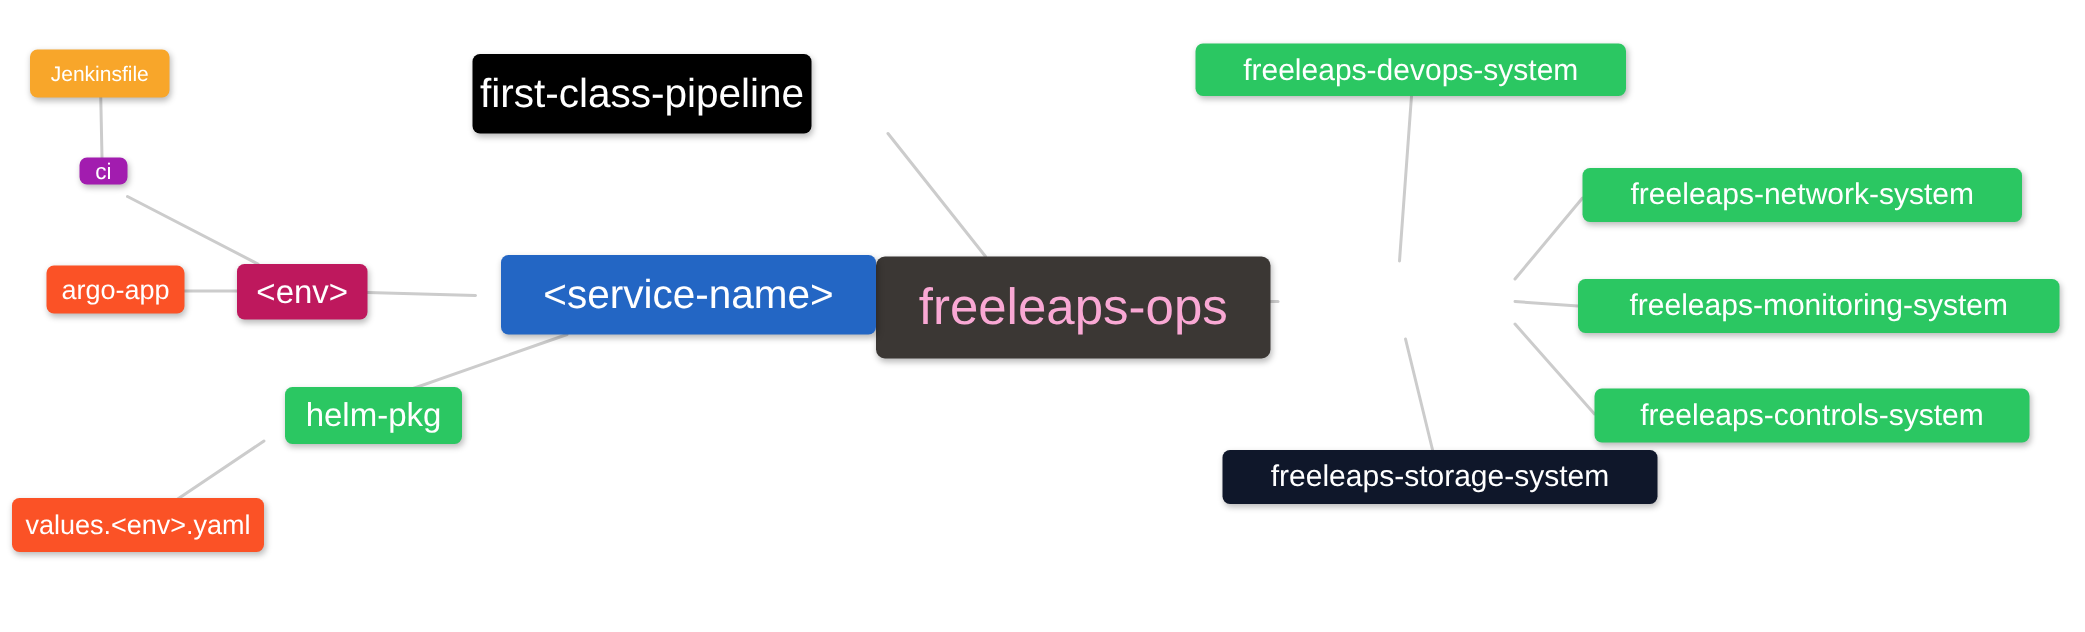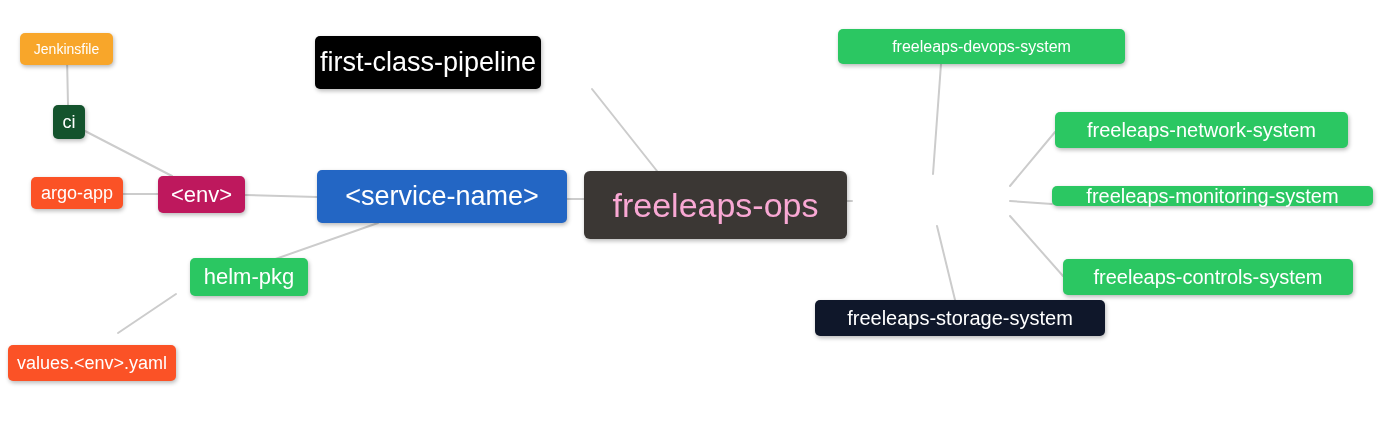--- a/index.html
+++ b/index.html
@@ -59,25 +59,25 @@
       <line x1="592" y1="89" x2="657" y2="171" stroke="#cccccc"></line>
       <line x1="847" y1="201" x2="852" y2="201" stroke="#cccccc"></line>
       <line x1="933" y1="174" x2="941" y2="64" stroke="#cccccc"></line>
       <line x1="1010" y1="186" x2="1055" y2="132" stroke="#cccccc"></line>
       <line x1="1010" y1="201" x2="1052" y2="204" stroke="#cccccc"></line>
       <line x1="1010" y1="216" x2="1063" y2="276" stroke="#cccccc"></line>
       <line x1="937" y1="226" x2="957" y2="308" stroke="#cccccc"></line>
     </svg>
 <div class="node root" style="left: 584px; top: 171px; width: 263px; height: 68px; font-size: 34px; background: rgb(59, 55, 52); color: #f9a8d4;">freeleaps-ops</div>
     <div class="node" style="left: 315px; top: 36px; width: 226px; height: 53px; font-size: 27px; background: #000000; color: rgb(255, 255, 255);">first-class-pipeline</div>
-    <div class="node" style="left: 317px; top: 170px; width: 250px; height: 53px; font-size: 27px; background: rgb(35, 102, 196); color: rgb(255, 255, 255);">&lt;service-name&gt;</div>
+    <div class="node" style="left: 334px; top: 170px; width: 250px; height: 53px; font-size: 27px; background: rgb(35, 102, 196); color: rgb(255, 255, 255);">&lt;service-name&gt;</div>
     <div class="node" style="left: 158px; top: 176px; width: 87px; height: 37px; font-size: 22px; background: #be185d; color: rgb(255, 255, 255);">&lt;env&gt;</div>
     <div class="node" style="left: 147px; top: 258px; width: 118px; height: 38px; font-size: 22px; background: rgb(43, 199, 98); color: rgb(255, 255, 255); margin-left: 43px;">helm-pkg</div>
-    <div class="node" style="left: 53px; top: 105px; width: 32px; height: 34px; font-size: 18px; background: #14532d; color: rgb(255, 255, 255);">ci</div>
+    <div class="node" style="left: 53px; top: 105px; width: 32px; height: 18px; font-size: 15px; background: #a21caf; color: rgb(255, 255, 255);">ci</div>
     <div class="node" style="left: 31px; top: 177px; width: 92px; height: 32px; font-size: 18px; background: rgb(251, 82, 38); color: rgb(255, 255, 255);">argo-app</div>
-    <div class="node" style="left: 8px; top: 332px; width: 168px; height: 36px; font-size: 18px; background: rgb(251, 82, 38); color: rgb(255, 255, 255); margin-top: 13px;">values.&lt;env&gt;.yaml</div>
+    <div class="node" style="left: 8px; top: 332px; width: 168px; height: 36px; font-size: 18px; background: rgb(251, 82, 38); color: rgb(255, 255, 255);">values.&lt;env&gt;.yaml</div>
     <div class="node" style="left: 20px; top: 33px; width: 93px; height: 32px; font-size: 14px; background: rgb(248, 166, 42); color: rgb(255, 255, 255);">Jenkinsfile</div>
-    <div class="node" style="left: 838px; top: 29px; width: 287px; height: 35px; font-size: 16px; background: rgb(43, 199, 98); color: rgb(255, 255, 255);">freeleaps-devops-system</div>
+    <div class="node" style="left: 797px; top: 29px; width: 287px; height: 35px; font-size: 20px; background: rgb(43, 199, 98); color: rgb(255, 255, 255);">freeleaps-devops-system</div>
     <div class="node" style="left: 1055px; top: 112px; width: 293px; height: 36px; font-size: 20px; background: rgb(43, 199, 98); color: rgb(255, 255, 255);">freeleaps-network-system</div>
-    <div class="node" style="left: 1052px; top: 186px; width: 321px; height: 20px; font-size: 20px; background: rgb(43, 199, 98); color: rgb(255, 255, 255);">freeleaps-monitoring-system</div>
+    <div class="node" style="left: 1052px; top: 186px; width: 321px; height: 36px; font-size: 20px; background: rgb(43, 199, 98); color: rgb(255, 255, 255);">freeleaps-monitoring-system</div>
     <div class="node" style="left: 1063px; top: 259px; width: 290px; height: 36px; font-size: 20px; background: rgb(43, 199, 98); color: rgb(255, 255, 255);">freeleaps-controls-system</div>
     <div class="node" style="left: 815px; top: 300px; width: 290px; height: 36px; font-size: 20px; background: #0f172a; color: rgb(255, 255, 255);">freeleaps-storage-system</div>
   </div>
 
 </body></html>

